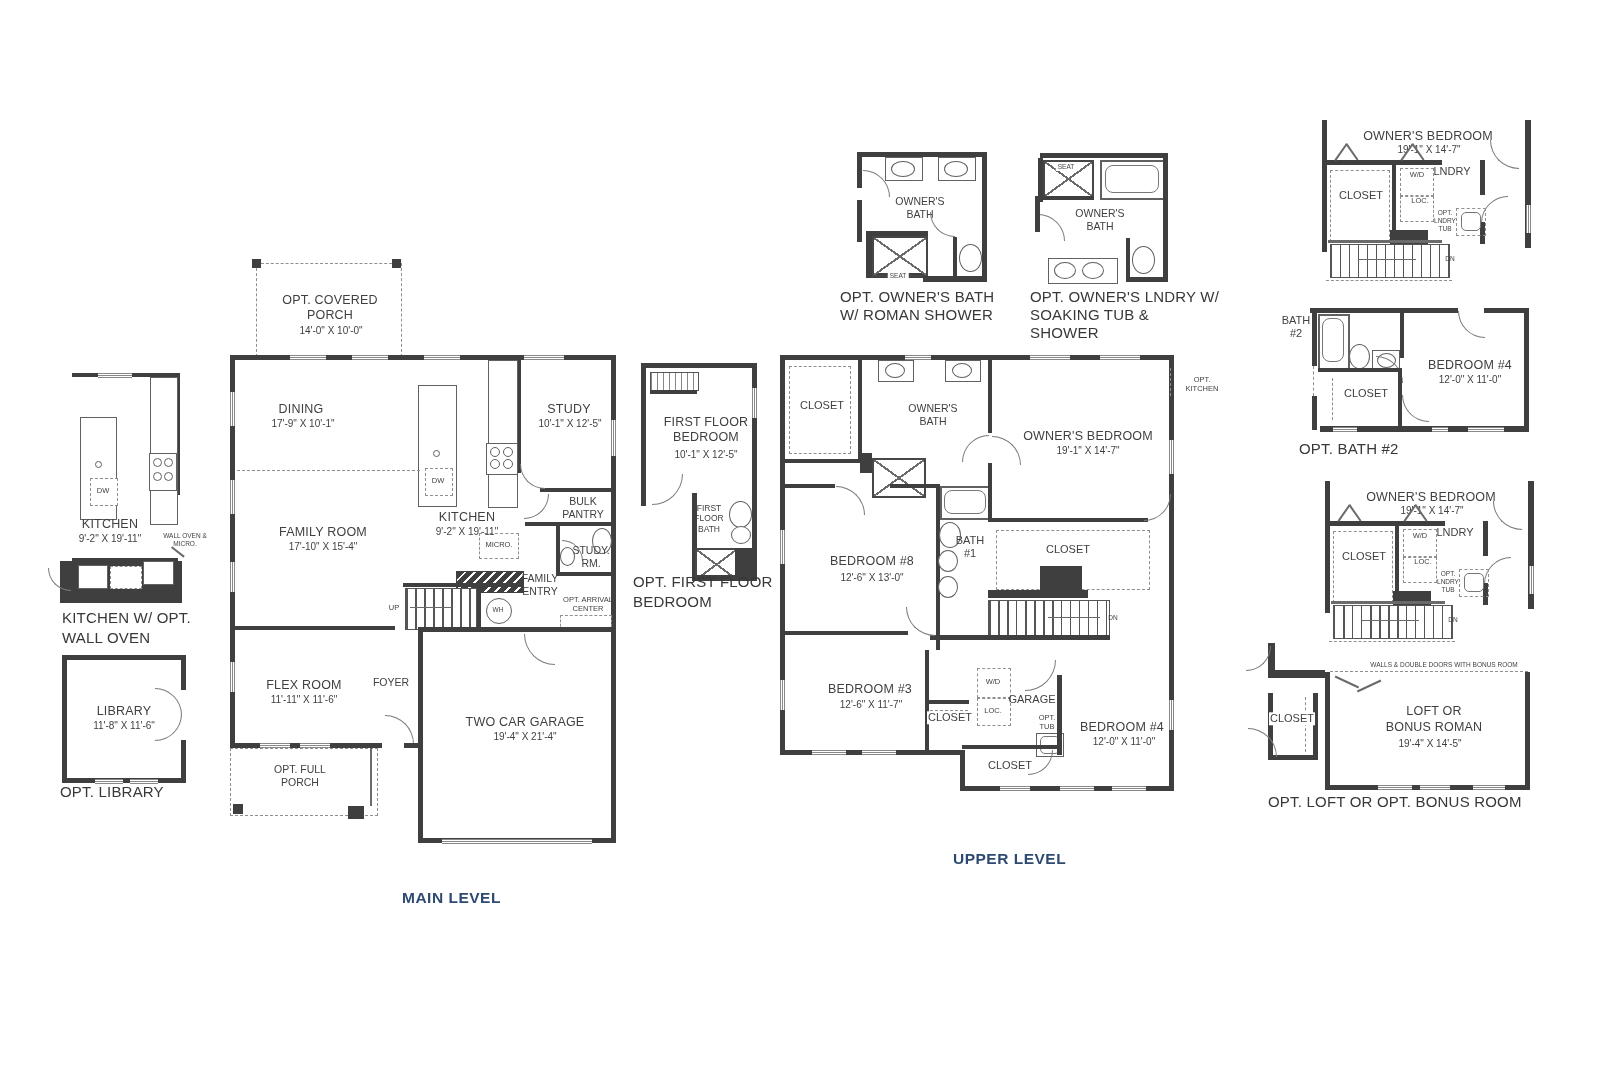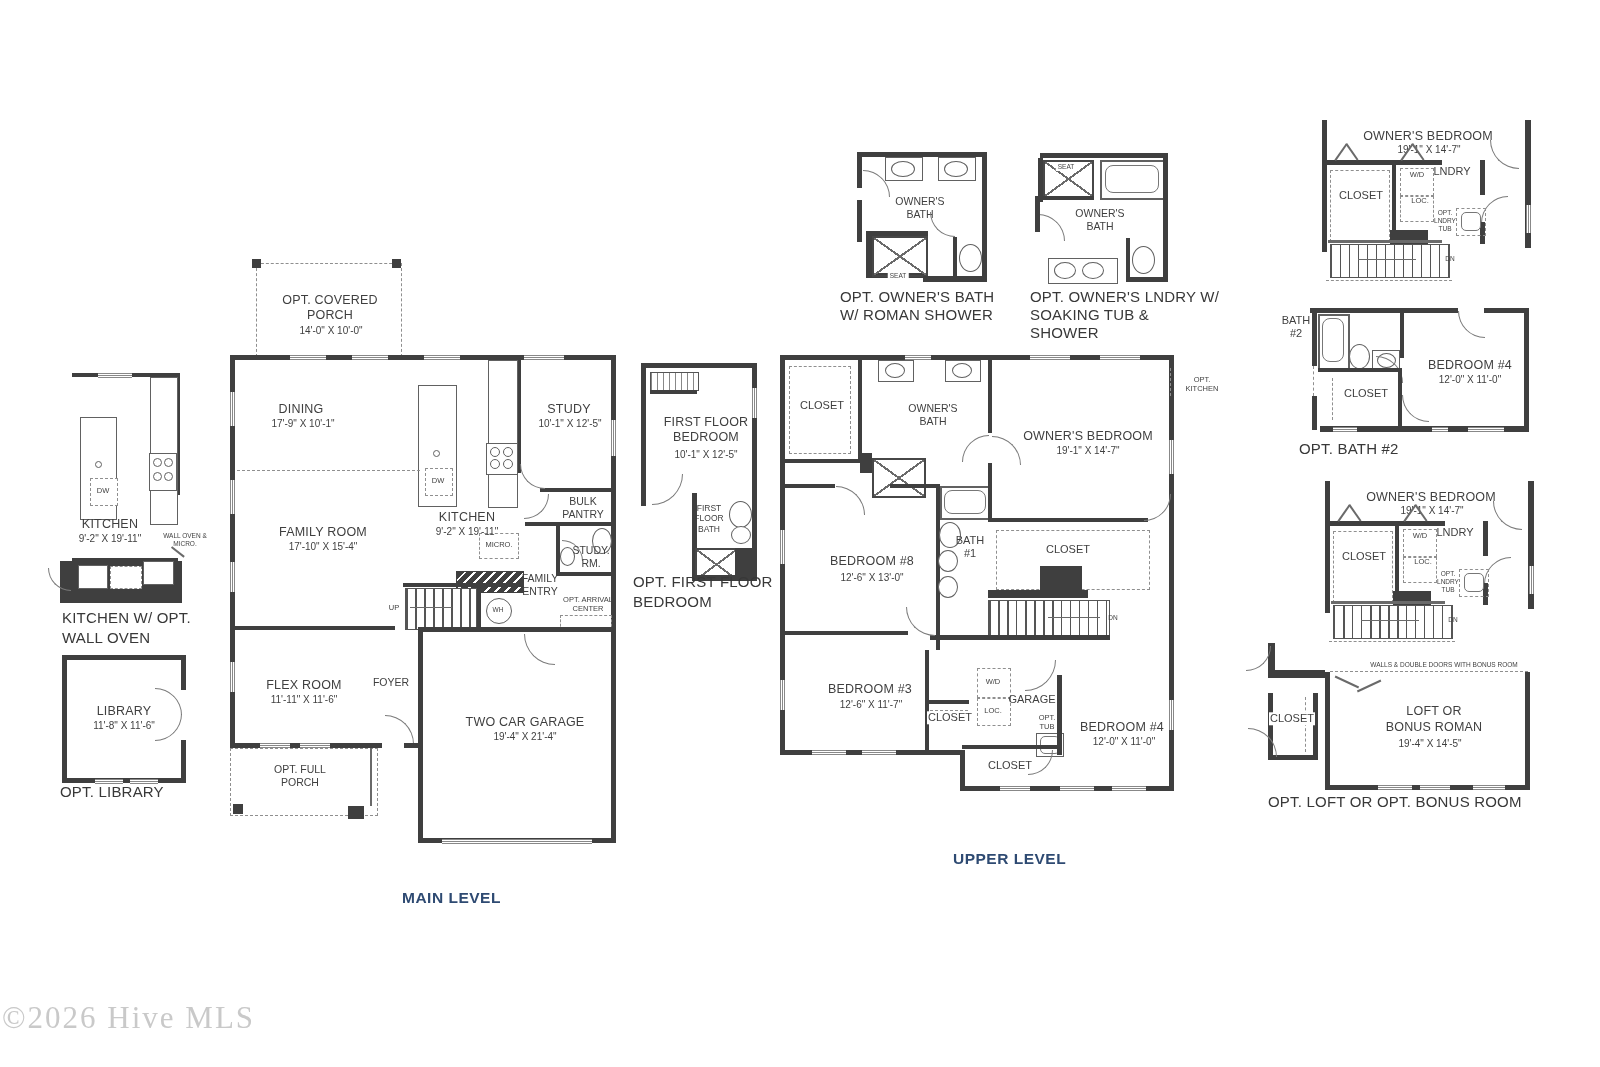--- a/index.html
+++ b/index.html
@@ -440,14 +440,13 @@
   <div class="w" style="left:1325px;top:785px;width:205px;height:5px"></div>
   <div class="wnh" style="left:1378px;top:785px;width:34px"></div>
   <div class="wnh" style="left:1420px;top:785px;width:30px"></div>
   <div class="wnh" style="left:1473px;top:785px;width:32px"></div>
   <div class="w" style="left:1525px;top:672px;width:5px;height:118px"></div>
   <div class="lbl nm" style="left:1434px;top:712px">LOFT OR</div>
   <div class="lbl nm" style="left:1434px;top:728px">BONUS ROMAN</div>
   <div class="lbl dm" style="left:1430px;top:744px">19'-4" X 14'-5"</div>
   <div class="cap" style="left:1268px;top:792px">OPT. LOFT OR OPT. BONUS ROOM</div>
 
-  <div class="wm">©2026 Hive MLS</div>
 </div>
 
 </body></html>

